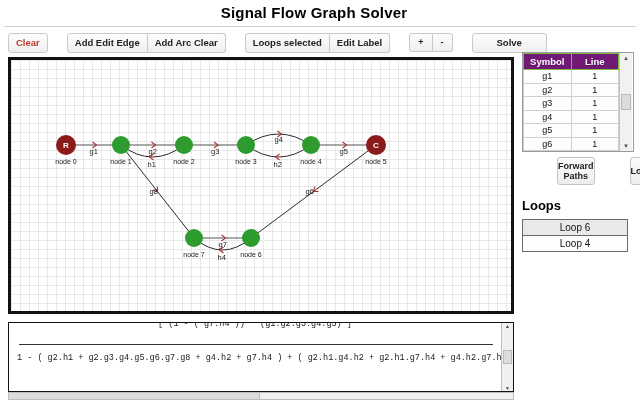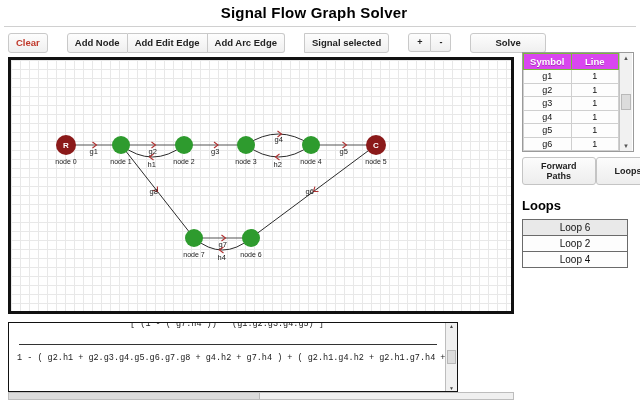--- a/index.html
+++ b/index.html
@@ -63,56 +63,56 @@
     font-family:"Liberation Sans",sans-serif;}
 
   
   #right-panel{position:absolute;left:522px;top:52px;width:112px;}
   #symbol-table-box{
     display:flex;border:1px solid #9a9a9a;background:#fff;
     height:100px;box-sizing:border-box;
   }
   #symbol-table{border-collapse:collapse;width:96px;table-layout:fixed;}
   #symbol-table th{
-    background:#d946ef;color:#ffffff;font-size:9.5px;font-weight:bold;
+    background:#701a75;color:#ffffff;font-size:9.5px;font-weight:bold;
     border:1px solid #7ab93c;padding:2px 0;text-align:center;
     text-shadow:0 1px 0 rgba(0,0,0,.25);
   }
   #symbol-table td{
     border:1px solid #cfcfcf;font-size:9px;text-align:center;
     padding:1px 0;background:#fdfdfd;color:#111;
   }
   .vscroll{
     width:12px;background:#f1f1f1;border-left:1px solid #c2c2c2;
     display:flex;flex-direction:column;justify-content:space-between;
     align-items:center;font-size:6px;color:#555;
   }
   .vscroll .arw{line-height:8px;padding:1px 0;}
   .vscroll .thumb{width:8px;height:14px;background:#dcdcdc;
     border:1px solid #b9b9b9;}
   #panel-buttons{display:flex;justify-content:space-between;margin-top:5px;}
   .pbtn{
     background:linear-gradient(#fcfcfc,#ededed);
     border:1px solid #c4c4c4;border-radius:3px;
     font-size:9px;font-weight:bold;color:#222;
-    padding:3px 18px;cursor:pointer;font-family:"Liberation Sans",sans-serif;
+    padding:3px 0;cursor:pointer;font-family:"Liberation Sans",sans-serif;margin-left:35px;
   }
   #loops-heading{font-size:13px;font-weight:bold;margin:13px 0 6px 0;color:#000;}
   #loops-list{border:1px solid #6a6a6a;width:104px;}
   .loop-row{
     border-bottom:1px solid #6a6a6a;text-align:center;
     font-size:10px;padding:2px 0;color:#111;cursor:pointer;
   }
   .loop-row:last-child{border-bottom:none;}
   .loop-row.odd{background:#e9e9e9;}
   .loop-row.even{background:#fdfdfd;}
 
   
   #result-box{
-    position:absolute;left:8px;top:322px;width:450px;height:70px;
+    position:absolute;left:8px;top:322px;width:506px;height:70px;
     border:1px solid #111;background:#ffffff;box-sizing:border-box;
     display:flex;overflow:hidden;
   }
   #result-inner{
     flex:1;position:relative;overflow:hidden;
     font-family:"Liberation Mono","DejaVu Sans Mono",monospace;
     font-size:8.5px;color:#1a1a1a;
   }
   #numerator{
     position:absolute;top:-4px;left:0;width:100%;text-align:center;
@@ -136,27 +136,27 @@
 </head>
 <body>
 
 <div id="app-title">Signal Flow Graph Solver</div>
 <div id="title-rule"></div>
 
 <div id="toolbar">
   <button class="btn red">Clear</button>
   <div class="sp"></div>
   <div class="tb-group grp">
-    <button class="btn">Add Node</button>
     <button class="btn">Add Edit Edge</button>
-    <button class="btn">Add Arc Edge</button>
+    <button class="btn">Add Arc Clear</button>
   </div>
   <div class="sp"></div>
   <div class="tb-group grp">
-    <button class="btn">Signal selected</button>
+    <button class="btn">Loops selected</button>
+    <button class="btn">Edit Label</button>
   </div>
   <div class="sp"></div>
   <div class="tb-group grp">
     <button class="btn icon">+</button>
     <button class="btn icon">-</button>
   </div>
   <div class="sp"></div>
   <button class="btn solve">Solve</button>
 </div>
 
@@ -322,21 +322,20 @@
   </div>
 
   <div id="panel-buttons">
     <button class="pbtn">Forward Paths</button>
     <button class="pbtn">Loops</button>
   </div>
 
   <div id="loops-heading">Loops</div>
   <div id="loops-list">
       <div class="loop-row odd">Loop 6</div>
-      <div class="loop-row even">Loop 2</div>
       <div class="loop-row even">Loop 4</div>
     </div>
 </div>
 
 <div id="result-box">
   <div id="result-inner">
     <div id="numerator">[ (1 - ( g7.h4 )) * (g1.g2.g3.g4.g5) ]</div>
     <div id="frac-rule"></div>
     <div id="denominator">1 - ( g2.h1 + g2.g3.g4.g5.g6.g7.g8 + g4.h2 + g7.h4 ) + ( g2.h1.g4.h2 + g2.h1.g7.h4 + g4.h2.g7.h4 )</div>
   </div>

